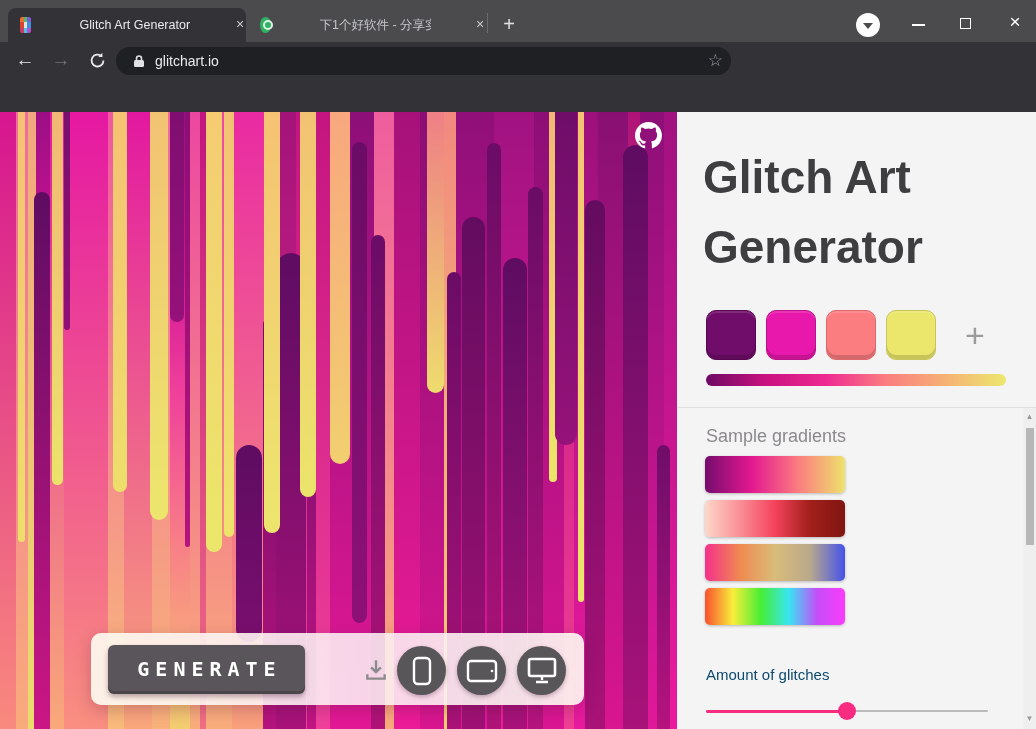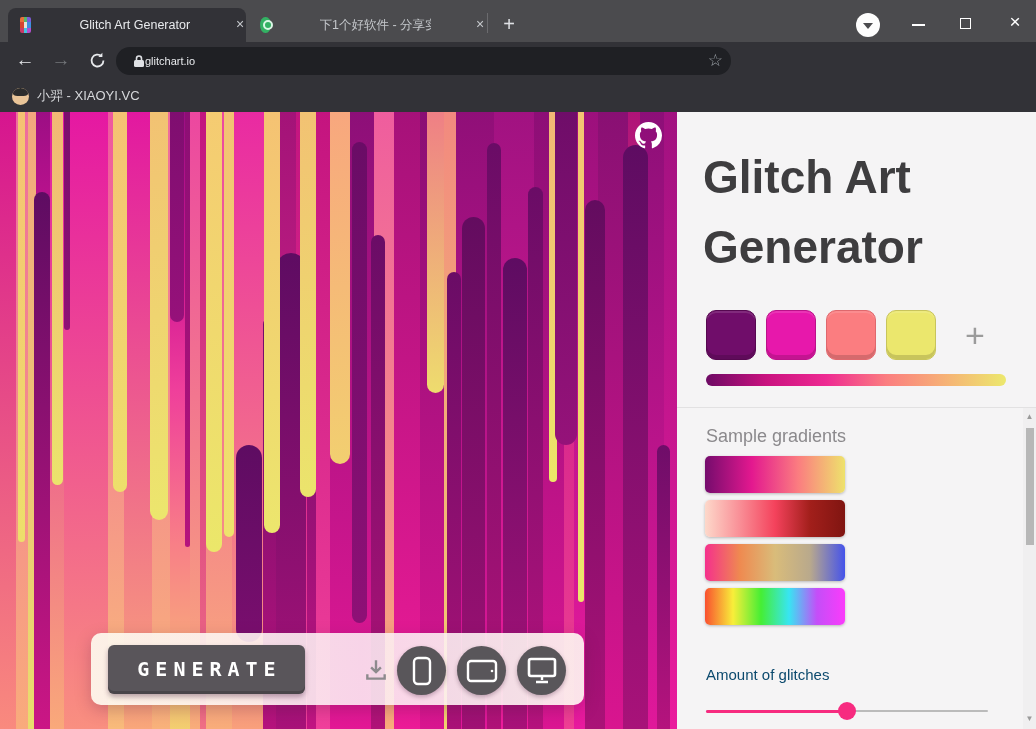--- a/index.html
+++ b/index.html
@@ -30,21 +30,21 @@
   #win-close{left:997px;top:8px;width:36px;height:30px;color:#fff;font-size:19px;line-height:28px;text-align:center;}
 
   
   #toolbar{left:0;top:42px;width:1036px;height:38px;background:#323237;}
   .nav-ic{top:0;width:34px;height:38px;text-align:center;line-height:36px;font-size:19px;}
   #back-btn{left:8px;color:#e8eaed;}
   #fwd-btn{left:44px;color:#74777b;}
   #reload-btn{left:80px;}
   #omnibox{left:116px;top:5px;width:615px;height:28px;border-radius:14px;background:#1f2024;display:flex;align-items:center;}
   #lock-ic{margin-left:17px;}
-  #url-text{color:#e8eaed;font-size:11px;}
+  #url-text{margin-left:10px;color:#e8eaed;font-size:14px;}
   #star-btn{position:absolute;right:8px;top:4px;color:#9aa0a6;font-size:17px;line-height:20px;}
   .ext{top:48px;width:26px;height:26px;}
   #ext-gauge .dial{position:absolute;left:1px;top:1px;width:18px;height:18px;border-radius:50%;background:#d4d4d4;border:2px solid #9a9a9a;box-sizing:border-box;}
   #ext-gauge .needle{position:absolute;left:9px;top:5px;width:2px;height:7px;background:#555;transform:rotate(40deg);}
   #ext-gauge .tag{position:absolute;right:-2px;bottom:-1px;width:15px;height:11px;border-radius:3px;background:#8b909a;color:#fff;font-size:8px;line-height:9px;text-align:center;}
   #ext-office .sq{position:absolute;left:2px;top:2px;width:22px;height:22px;border-radius:5px;background:linear-gradient(140deg,#ff9a44,#e8402f 55%,#a81d45);}
   #ext-office .ring{position:absolute;left:8px;top:8px;width:10px;height:10px;border-radius:50%;border:3px solid #fff;border-right-color:transparent;box-sizing:border-box;}
   #ext-pin .drop{position:absolute;left:4px;top:1px;width:16px;height:16px;border-radius:50% 50% 50% 6px;background:#f47b20;transform:rotate(-45deg);}
   #ext-pin .arrow{position:absolute;left:8px;top:12px;width:0;height:0;border-left:6px solid transparent;border-right:6px solid transparent;border-top:9px solid #5f87a8;}
   #ext-box .sq{position:absolute;left:2px;top:2px;width:22px;height:22px;border-radius:5px;background:#e64a45;}
@@ -197,24 +197,20 @@
     </div>
     <div class="abs ext" id="ext-avatar" style="left:969px">
       <div class="hair"></div>
       <div class="face"></div>
       <div class="gl"></div>
     </div>
     <div class="abs" id="menu-btn">⋮</div>
   </div>
 
   <div class="abs" id="bookmarksbar"></div>
-  <div class="abs bm" id="bm1">
-    <div id="bm1-ic"></div>
-    <span>小羿 - XIAOYI.VC</span>
-  </div>
 
   <div class="abs" id="canvas">
     <div class="abs" id="canvas-base" style="background: linear-gradient(rgb(156, 14, 132) 0%, rgb(207, 20, 147) 25%, rgb(239, 63, 155) 45%, rgb(248, 127, 135) 70%, rgb(248, 169, 124) 88%, rgb(243, 207, 112) 100%);"></div>
     <div class="abs" id="art-layer">
         <div class="bar" style="left: 0px; width: 16px; top: 0px; height: 617px; border-radius: 0px; background: linear-gradient(rgb(214, 21, 143), rgb(249, 138, 126));"></div>
         <div class="bar" style="left: 16px; width: 12px; top: 0px; height: 617px; border-radius: 0px; background: linear-gradient(rgb(238, 108, 157), rgb(249, 171, 124));"></div>
         <div class="bar" style="left: 28px; width: 8px; top: 0px; height: 617px; border-radius: 0px; background: linear-gradient(rgb(242, 167, 126), rgb(233, 221, 109));"></div>
         <div class="bar" style="left: 50px; width: 14px; top: 0px; height: 617px; border-radius: 0px; background: linear-gradient(rgb(224, 25, 162), rgb(249, 169, 122));"></div>
         <div class="bar" style="left: 64px; width: 44px; top: 0px; height: 617px; border-radius: 0px; background: linear-gradient(rgb(229, 24, 162), rgb(249, 143, 128));"></div>
         <div class="bar" style="left: 108px; width: 16px; top: 0px; height: 617px; border-radius: 0px; background: linear-gradient(rgb(239, 87, 159), rgb(249, 187, 123));"></div>

